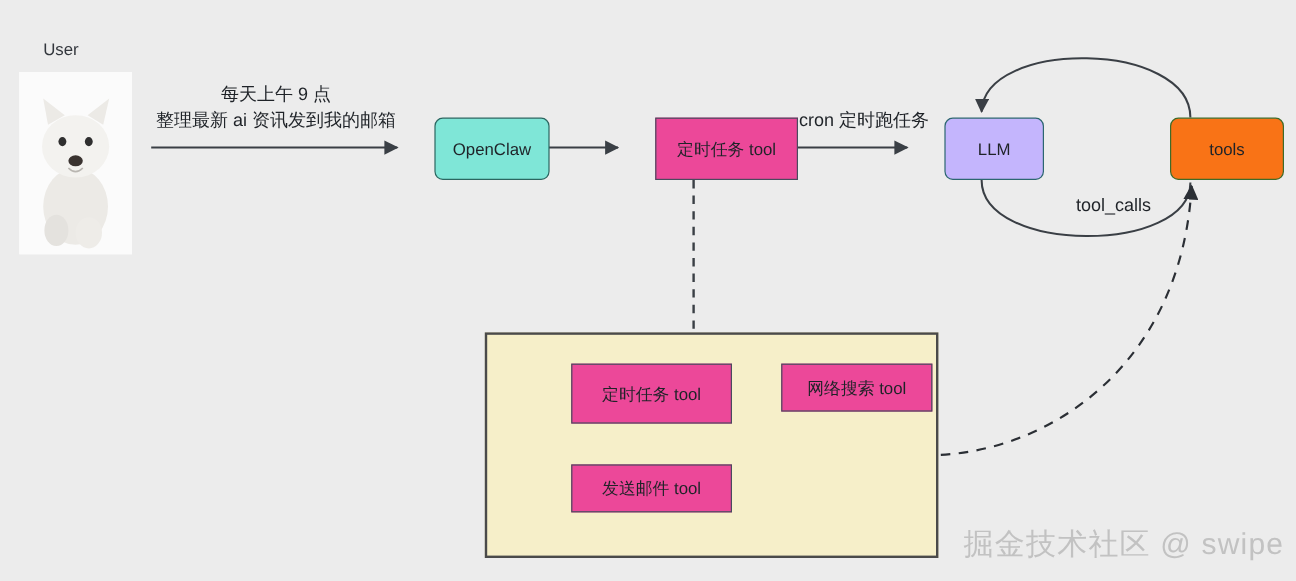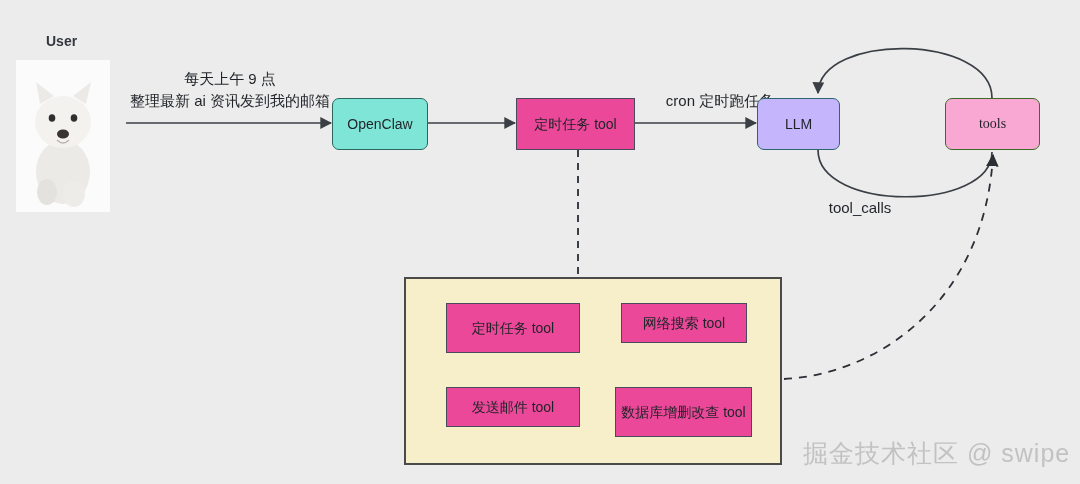--- a/index.html
+++ b/index.html
@@ -27,36 +27,36 @@
   }
   .node {
     position: absolute;
     display: flex;
     align-items: center;
     justify-content: center;
     color: #1f2328;
     font-size: 14px;
     line-height: 1.2;
     box-sizing: border-box;
+    margin-left: 30px;
   }
   .node-teal {
     background: #7fe6d7;
     border: 1.6px solid #2b6660;
     border-radius: 7px;
   }
   .node-cyan {
     background: #c4b5fd;
     border: 1.6px solid #2c6670;
     border-radius: 7px;
   }
   .node-green {
-    background: #f9a8d4;
+    background: #f97316;
     border: 1.6px solid #3f6b28;
     border-radius: 7px;
-    font-family: Liberation Serif, serif;
   }
   .node-purple {
     background: #ec4899;
     border: 1.6px solid #4a4a5e;
     border-radius: 0;
   }
   .panel-yellow {
     position: absolute;
     background: #f6efc9;
     border: 2px solid #4a4a4a;
@@ -113,21 +113,21 @@
 
     <path d="M 992 98 C 992 34 820 32 818 93" fill="none" stroke="#3a3f45" stroke-width="1.7" marker-end="url(#arrow)"></path>
 
     <path d="M 818 150 C 818 212 992 212 992 152" fill="none" stroke="#3a3f45" stroke-width="1.7"></path>
 
     <line x1="578" y1="150" x2="578" y2="277" stroke="#3a3f45" stroke-width="2" stroke-dasharray="7 6"></line>
 
     <path d="M 784 379 C 880 374 985 300 993 155" fill="none" stroke="#2b2f35" stroke-width="1.8" stroke-dasharray="8 7" marker-end="url(#arrow-dash)"></path>
   </svg>
 
-  <div class="caption" style="left:46px; top:33px;font-weight:bold;">User</div>
+  <div class="caption" style="left:36px; top:33px;">User</div>
 
   <div class="avatar" style="left:16px; top:60px; width:94px; height:152px;">
     <svg width="94" height="152" viewBox="0 0 94 152" aria-hidden="true">
       <rect x="0" y="0" width="94" height="152" fill="#fbfbfb"></rect>
       <g>
         <ellipse cx="47" cy="112" rx="27" ry="32" fill="#eceae6"></ellipse>
         <ellipse cx="31" cy="132" rx="10" ry="13" fill="#e4e2de"></ellipse>
         <ellipse cx="58" cy="134" rx="11" ry="13" fill="#eeece8"></ellipse>
         <ellipse cx="47" cy="62" rx="28" ry="26" fill="#f3f2ef"></ellipse>
         <path d="M 24 44 L 20 22 L 38 36 Z" fill="#eceae6"></path>
@@ -138,21 +138,21 @@
         <path d="M 41 80 q 6 6 12 0" stroke="#b9b6b1" stroke-width="1.4" fill="none"></path>
       </g>
     </svg>
   </div>
 
   <div class="edge-label" style="left:120px; top:68px; width:220px;">每天上午 9 点
 整理最新 ai 资讯发到我的邮箱</div>
 
   <div class="edge-label" style="left:645px; top:90px; width:150px;">cron 定时跑任务</div>
 
-  <div class="edge-label" style="left:804px; top:161px; width:112px;margin-top:36px;">tool_calls</div>
+  <div class="edge-label" style="left:872px; top:161px; width:112px;">tool_calls</div>
 
   <div class="node node-teal" style="left:332px; top:98px; width:96px; height:52px;">
     <span>OpenClaw</span>
   </div>
 
   <div class="node node-purple" style="left:516px; top:98px; width:119px; height:52px;">
     <span>定时任务 tool</span>
   </div>
 
   <div class="node node-cyan" style="left:757px; top:98px; width:83px; height:52px;">
@@ -170,20 +170,17 @@
     </div>
 
     <div class="node node-purple" style="left:215px; top:24px; width:126px; height:40px;">
       <span>网络搜索 tool</span>
     </div>
 
     <div class="node node-purple" style="left:40px; top:108px; width:134px; height:40px;">
       <span>发送邮件 tool</span>
     </div>
 
-    <div class="node node-purple" style="left:209px; top:108px; width:137px; height:50px;">
-      <span>数据库增删改查 tool</span>
-    </div>
   </div>
 
   <div class="watermark" style="left:803px; top:437px;">掘金技术社区 @ swipe</div>
 
 </div>
 
 </body></html>

